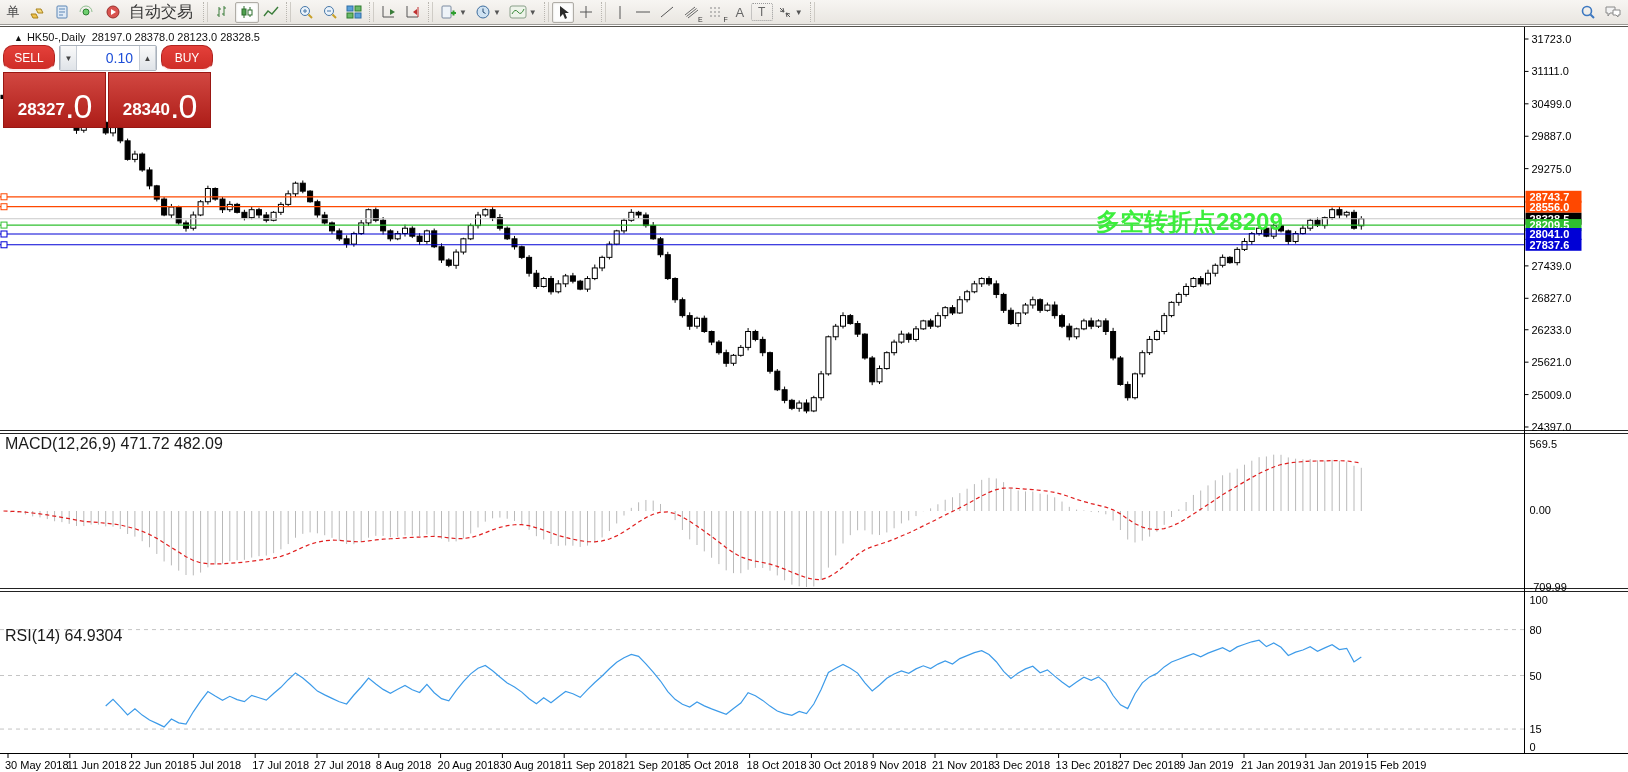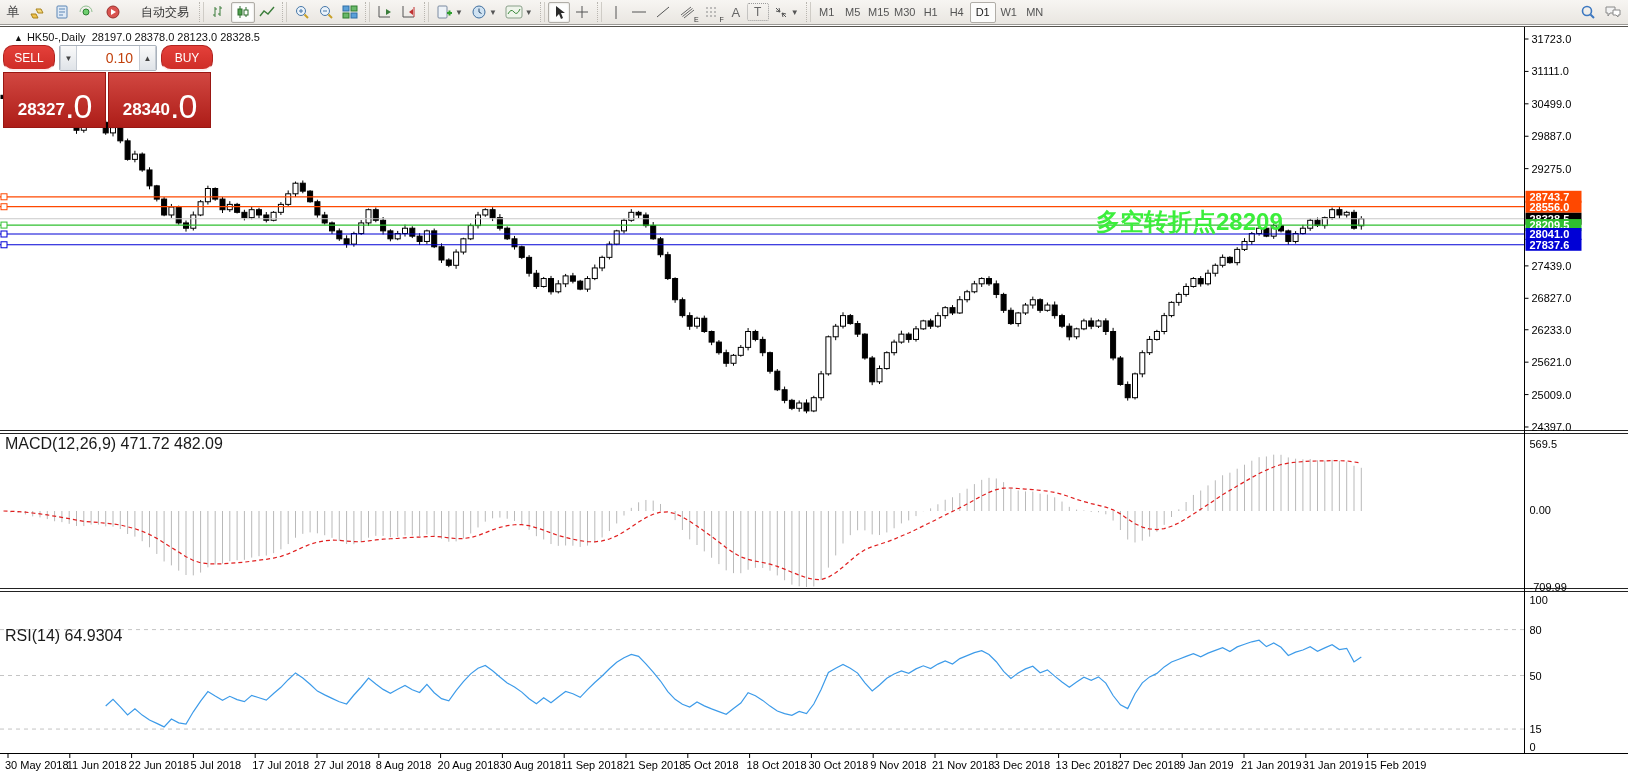--- a/index.html
+++ b/index.html
@@ -14,21 +14,21 @@
     border-left:1px dotted #b9b6b0; border-right:1px solid #cfccc6; }
   .tbtn { min-width:22px; height:21px; display:flex; align-items:center; justify-content:center;
     padding:0 3px; border:1px solid transparent; border-radius:2px; color:#4a4a4a;
     font-size:11px; cursor:default; }
   .tbtn.active { background:#fdfdfd; border-color:#b0ada7; box-shadow:inset 0 0 2px #cfccc5; }
   .tbtn svg { display:block; }
   .caret { font-size:8px; color:#555; margin-left:2px; }
   .tf-btn { min-width:26px; height:21px; font-size:11px; color:#555;
     display:flex; align-items:center; justify-content:center; border:1px solid transparent; }
   .tf-btn.active { background:#fcfcfb; border-color:#b0ada7; border-radius:2px; color:#222; }
-  .autotrade { display:flex; align-items:center; gap:20px; font-size:12px; color:#333;
+  .autotrade { display:flex; align-items:center; gap:8px; font-size:16px; color:#333;
     padding:0 6px; height:21px; }
   .toolbar-right { margin-left:auto; display:flex; align-items:center; }
   
   .chart-area { position:absolute; top:26px; left:0; width:1628px; height:746px;
     background:#fff; border-top:1px solid #55524d; }
   #chartsvg { position:absolute; top:0; left:0; }
   .chart-title { position:absolute; top:4px; left:14px; font-size:11px; color:#111;
     z-index:6; letter-spacing:0; }
   .chart-title .tri { font-size:9px; margin-right:4px; }
   
@@ -36,21 +36,21 @@
     font-family:"Liberation Sans", sans-serif; }
   .tp-row1 { display:flex; height:26px; }
   .btn-red { background:linear-gradient(#e4403a,#cf2d27); color:#fff; border:1px solid #b02420;
     border-radius:10px; font-size:12px; display:flex; align-items:center; justify-content:center; }
   .tp-sell,.tp-buy { width:52px; border-bottom:2px solid #fdecec; }
   .tp-stepper { flex:1; margin:0 4px; display:flex; border:1px solid #aab2bc; background:#fff;
     border-radius:2px; overflow:hidden; }
   .stp-btn { width:17px; background:linear-gradient(#fafafa,#dfe3e8); color:#444;
     font-size:8px; display:flex; align-items:center; justify-content:center; border-left:1px solid #c6ccd4; border-right:1px solid #c6ccd4; }
   .stp-val { flex:1; display:flex; align-items:center; justify-content:flex-end; padding-right:6px;
-    font-size:14px; color:#c2410c; }
+    font-size:14px; color:#1d4ed8; }
   .tp-row2 { display:flex; margin-top:1px; }
   .tp-price { width:103px; height:56px; background:linear-gradient(#d24741,#ad1d18);
     border:1px solid #991713; color:#fff; display:flex; align-items:flex-end;
     justify-content:center; padding-bottom:4px; }
   .tp-price + .tp-price { margin-left:2px; }
   .p-int { font-size:17px; font-weight:bold; line-height:26px; }
   .p-big { font-size:34px; font-weight:normal; line-height:34px; letter-spacing:-1px; }
   .ind-label { position:absolute; left:5px; font-size:16px; color:#1a1a1a; z-index:6; }
 </style>
 </head>
@@ -219,31 +219,20 @@
     <div class="tbtn" style="font-size:12px;color:#666;border:1px dotted #999;height:18px;">T</div>
     <div class="tbtn">
       <svg width="16" height="15" viewBox="0 0 16 15">
         <path d="M3 3 l4 4 M7 7 l-1 -4 M7 7 l-4 -1" stroke="#555" fill="none"></path>
         <path d="M13 12 l-4 -4 M9 8 l1 4 M9 8 l4 1" stroke="#555" fill="none"></path>
       </svg>
         <span class="caret">▼</span>
     </div>
   </div>
   <div class="sep"></div>
-  <div class="tgroup" id="tf-group">
-      <div class="tf-btn">M1</div>
-      <div class="tf-btn">M5</div>
-      <div class="tf-btn">M15</div>
-      <div class="tf-btn">M30</div>
-      <div class="tf-btn">H1</div>
-      <div class="tf-btn">H4</div>
-      <div class="tf-btn active">D1</div>
-      <div class="tf-btn">W1</div>
-      <div class="tf-btn">MN</div>
-    </div>
   <div class="toolbar-right">
     <div class="tbtn">
       <svg width="16" height="16" viewBox="0 0 16 16">
         <circle cx="7" cy="7" r="4.5" fill="none" stroke="#3d78c0" stroke-width="1.6"></circle>
         <line x1="10.5" y1="10.5" x2="14" y2="14" stroke="#3d78c0" stroke-width="2"></line>
       </svg>
     </div>
     <div class="tbtn">
       <svg width="18" height="16" viewBox="0 0 18 16">
         <path d="M2 3 h9 v6 h-5 l-2 3 v-3 h-2 z" fill="#f3f3f3" stroke="#8a8a8a"></path>

